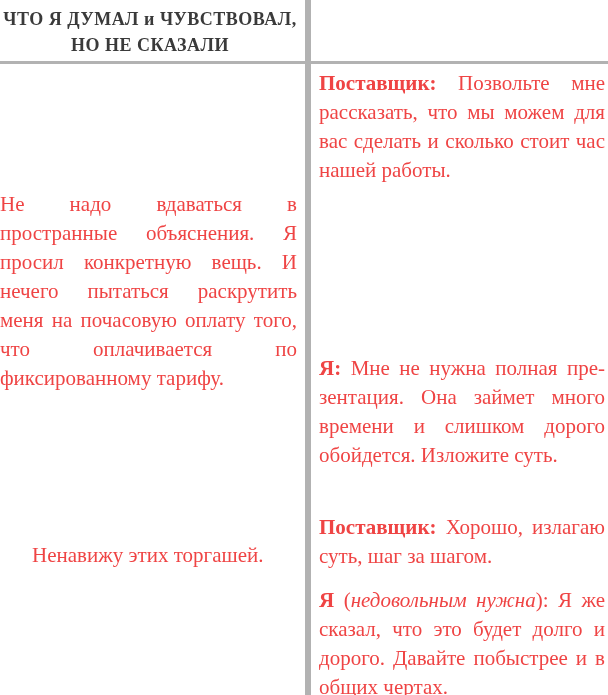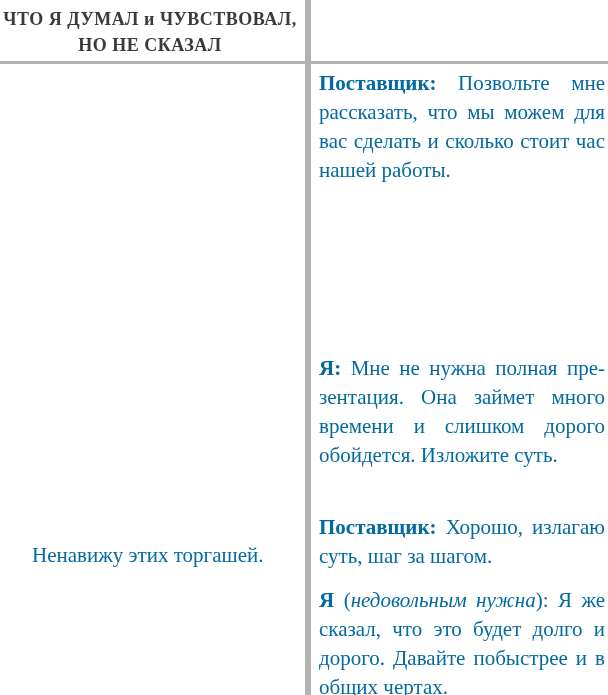--- a/index.html
+++ b/index.html
@@ -54,21 +54,21 @@
     top: 21px;
     width: 290px;
   }
   
   .para {
     position: absolute;
     margin: 0;
     font-size: 21px;
     line-height: 29px;
     text-align: justify;
-    color: #0369a1;
+    color: #ef4444;
     hyphens: manual;
   }
   .left-col {
     left: 0;
     width: 297px;
   }
   .right-col {
     left: 319px;
     width: 286px;
   }
@@ -82,29 +82,32 @@
 </head>
 <body>
 
 <div class="page">
 
   <div class="vline"></div>
   <div class="hline"></div>
 
   <h2 class="col-header left-header">
     <span>ЧТО Я ДУМАЛ и ЧУВСТВОВАЛ,</span><br>
-    <span>НО НЕ СКАЗАЛ</span>
+    <span>НО НЕ СКАЗАЛИ</span>
   </h2>
 
 
   <p class="para right-col" style="top: 69px;">
     <b class="speaker">Поставщик:</b>
     <span>Позвольте мне рассказать, что мы можем для вас сделать и сколько стоит час нашей работы.</span>
   </p>
 
+  <p class="para left-col" style="top: 190px;">
+    <span>Не надо вдаваться в пространные объяснения. Я просил конкрет­ную вещь. И нечего пытаться раскрутить меня на почасовую оплату того, что оплачивается по фиксированному тарифу.</span>
+  </p>
 
   <p class="para right-col" style="top: 354px;">
     <b class="speaker">Я:</b>
     <span>Мне не нужна полная пре­зентация. Она займет много времени и слишком дорого обойдется. Изложите суть.</span>
   </p>
 
   <p class="para right-col" style="top: 474px; margin-top: 39px;">
     <b class="speaker">Поставщик:</b>
     <span>Хорошо, излагаю суть, шаг за шагом.</span>
   </p>

